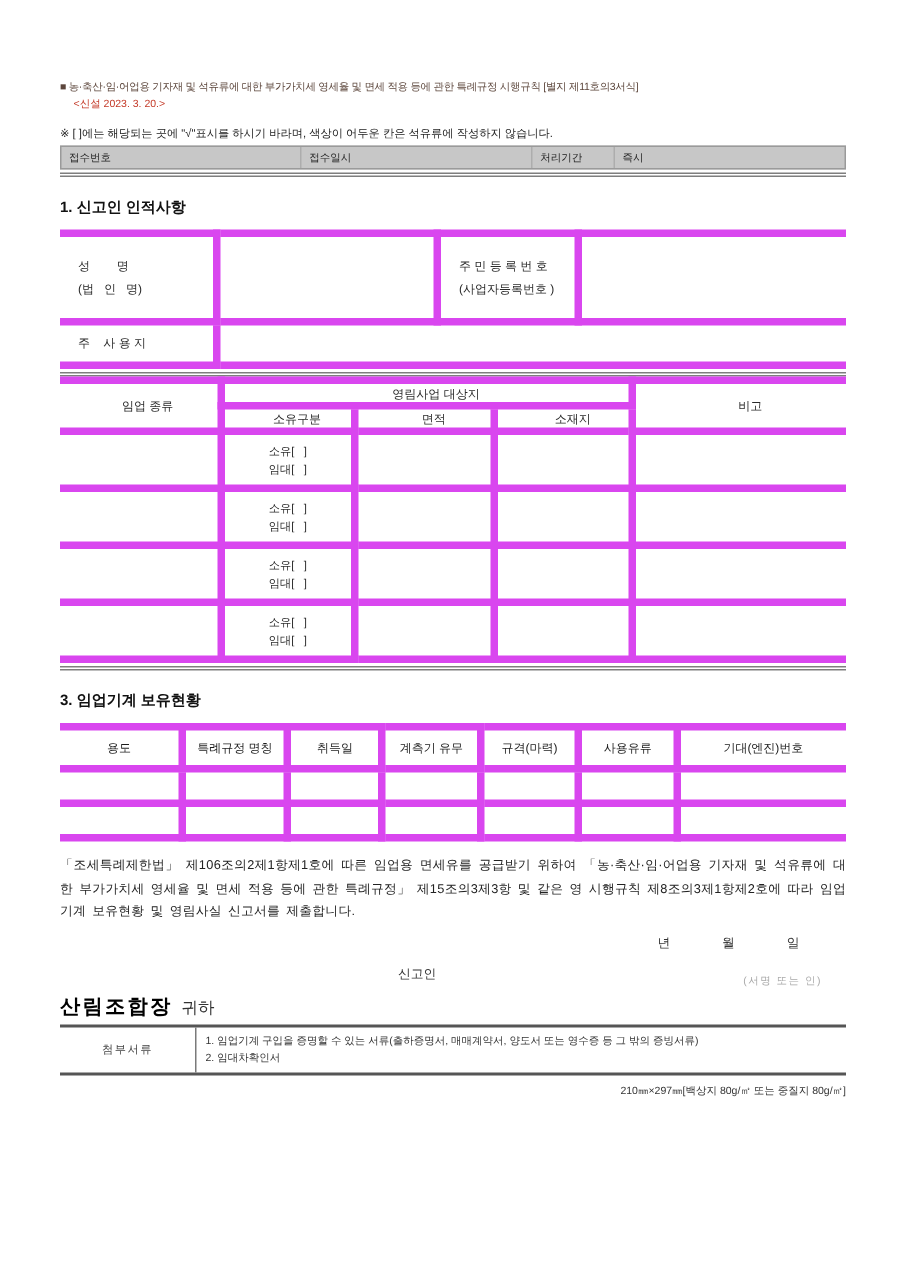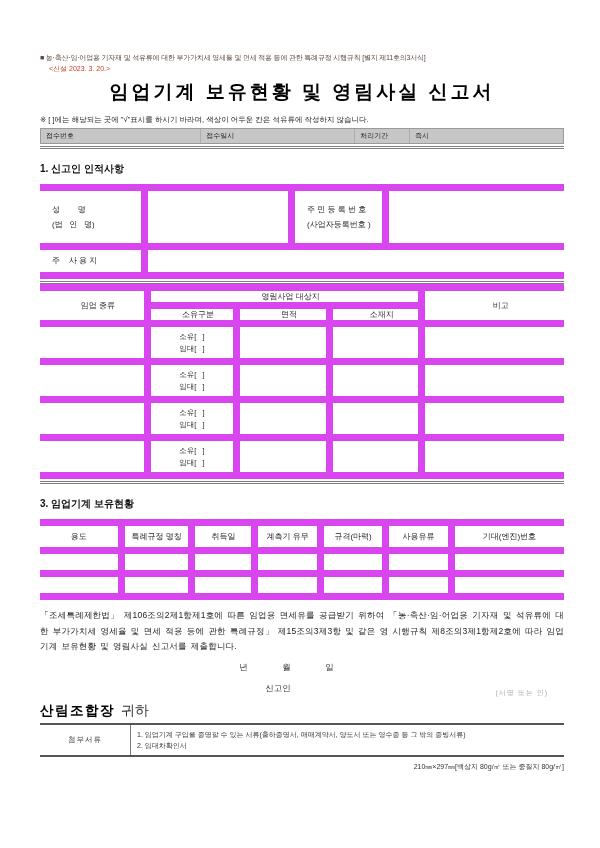--- a/index.html
+++ b/index.html
@@ -15,59 +15,58 @@
   .receipt-bar { display:flex; background:#c7c7c7; border:1px solid #9a9a9a; height:16px; margin-top:3px; font-size:7px; align-items:center; }
   .receipt-cell { padding:0 5px; height:100%; display:flex; align-items:center; }
   .rc1 { width:30.5%; } .rc2 { width:29.5%; border-left:1px solid #adadad; }
   .rc3 { width:10.5%; border-left:1px solid #adadad; } .rc4 { flex:1; border-left:1px solid #adadad; }
 
   .double-rule { height:3px; border-top:1px solid #7e7e7e; border-bottom:1px solid #7e7e7e; margin-top:2px; }
 
   .section-heading { font-size:10px; font-weight:bold; margin:13px 0 8px 0; color:#111; }
 
   table { width:100%; border-collapse:collapse; table-layout:fixed; }
-  td, th { border:7px solid #d946ef; font-size:8px; font-weight:normal; vertical-align:middle; }
+  td, th { border:5px solid #d946ef; font-size:8px; font-weight:normal; vertical-align:middle; }
   td:first-child, th:first-child { border-left:none; }
   td:last-child, th:last-child { border-right:none; }
   .t1, .t2, .t3 { border-top:2px solid #3d3d3d; border-bottom:2px solid #3d3d3d; }
 
   .t1 .lbl { white-space:pre-wrap; padding-left:12px; line-height:1.9; color:#2a2a2a; }
   .t1 .r1 td { height:59px; }
   .t1 .r2 td, .t1 .r3 td { height:29px; }
 
   .t2 th { height:17px; color:#2a2a2a;padding-left:12px; }
   .t2 .own { text-align:center; white-space:pre-wrap; font-size:7.5px; line-height:1.55; color:#2a2a2a;margin-top:24px; }
   .t2 .drow td { height:38px; }
 
   .t3 th { height:28px; }
   .t3 .drow td { height:23px; }
 
   .declaration-body { font-size:8.5px; line-height:15.5px; text-align:justify; margin-top:8px; word-spacing:1.5px; letter-spacing:0.2px; color:#222; }
-  .date-line { text-align:center; padding-right:30px; font-size:8.5px; margin-top:7px; white-space:pre-wrap; letter-spacing:1px; color:#333; }
+  .date-line { text-align:right; padding-right:30px; font-size:8.5px; margin-top:7px; white-space:pre-wrap; letter-spacing:1px; color:#333; }
   .declarant-row { position:relative; height:15px; margin-top:9px; }
   .declarant-label { position:absolute; left:43%; font-size:8.5px; color:#333; }
   .signature-hint { position:absolute; right:16px; top:5px; font-size:7px; color:#a9a9a9; letter-spacing:1px; }
   .recipient-line { margin-top:3px; }
   .recipient { font-size:13.5px; font-weight:bold; letter-spacing:1.5px; color:#000; }
-  .recipient-suffix { font-size:14px; margin-left:6px; color:#333; }
+  .recipient-suffix { font-size:11px; margin-left:6px; color:#333; }
 
   .attachments { display:flex; border-top:2px solid #555; border-bottom:2px solid #555; margin-top:3px; min-height:32px; }
   .attach-label { width:90px; display:flex; align-items:center; justify-content:center; font-size:7.5px; color:#444; letter-spacing:1px; }
   .attach-items { flex:1; border-left:1px solid #7a7a7a; padding:4px 6px; font-size:7px; line-height:11px; color:#333; }
   .attach-items div { white-space:nowrap; }
   .paper-spec { text-align:right; font-size:7px; margin-top:5px; color:#333; }
 </style>
 </head>
 <body>
 
 <div class="sheet">
 
   <div class="notice">■ 농·축산·임·어업용 기자재 및 석유류에 대한 부가가치세 영세율 및 면세 적용 등에 관한 특례규정 시행규칙 [별지 제11호의3서식]</div>
   <div class="amendment">&lt;신설 2023. 3. 20.&gt;</div>
-  <div class="form-title">임업기계 보유현황 및 영림사실 신고서</div>
   <div class="instruction">※ [  ]에는 해당되는 곳에 "√"표시를 하시기 바라며, 색상이 어두운 칸은 석유류에 작성하지 않습니다.</div>
 
   <div class="receipt-bar">
     <div class="receipt-cell rc1">접수번호</div>
     <div class="receipt-cell rc2">접수일시</div>
     <div class="receipt-cell rc3">처리기간</div>
     <div class="receipt-cell rc4">즉시</div>
   </div>
 
   <div class="double-rule"></div>

